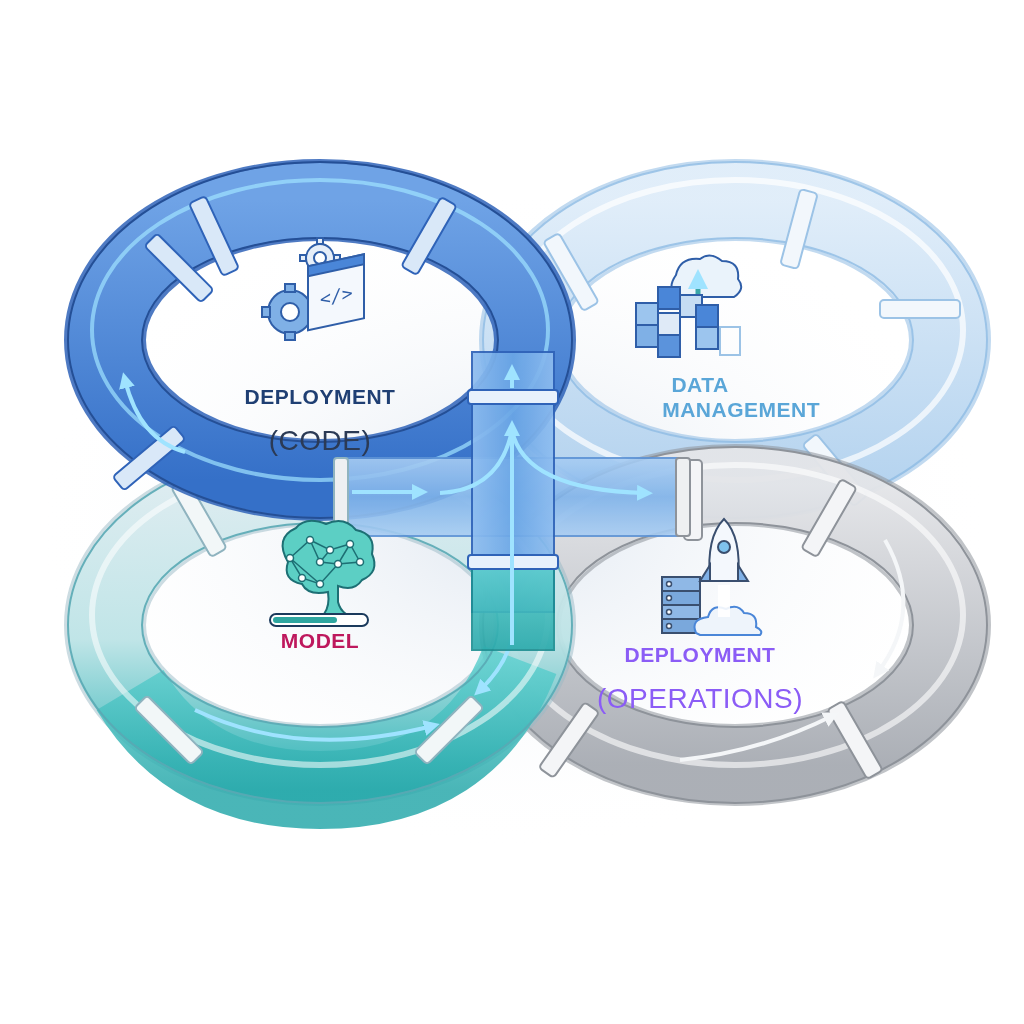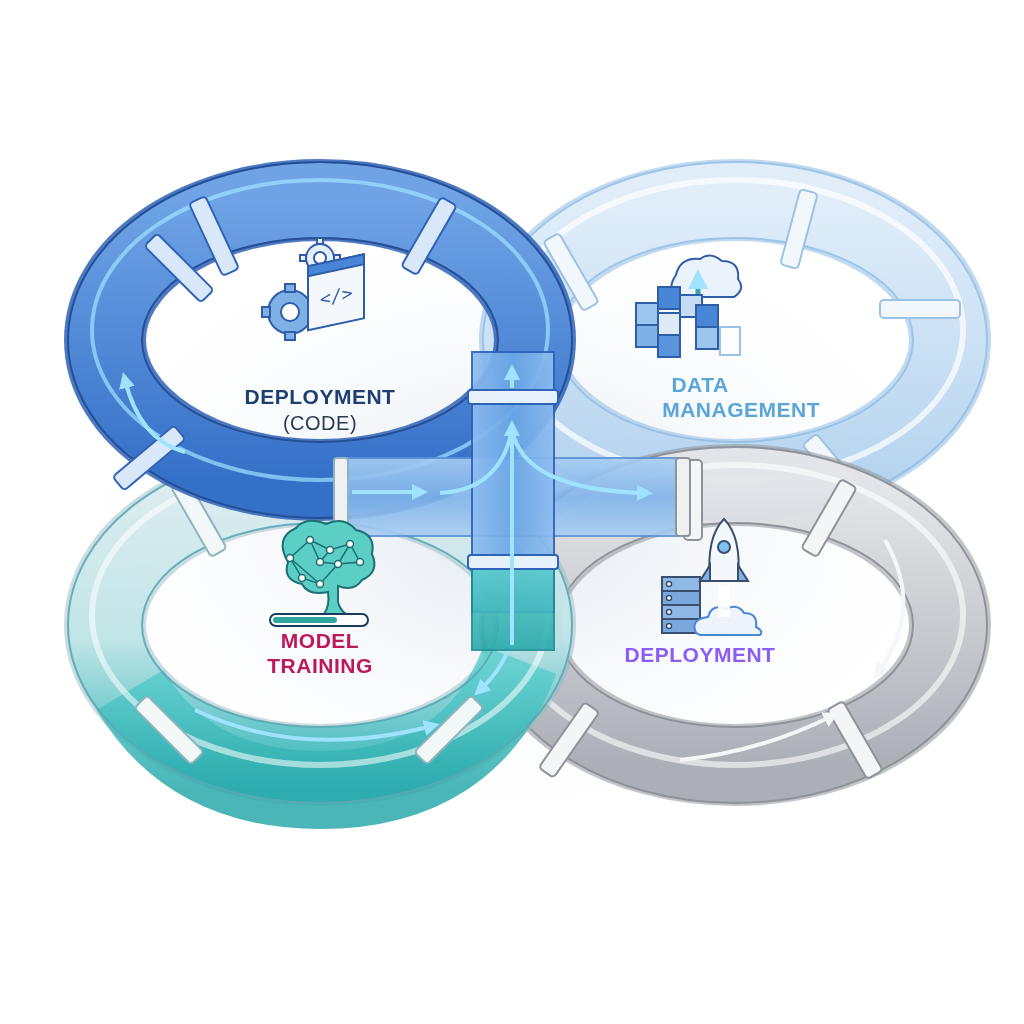--- a/index.html
+++ b/index.html
@@ -4,21 +4,21 @@
 <style>
   html, body { margin:0; padding:0; background:#ffffff; }
   body { width:1024px; height:1024px; position:relative; overflow:hidden; font-family:"Liberation Sans", "DejaVu Sans", sans-serif; }
   #stage { position:absolute; left:0; top:0; width:1024px; height:1024px; }
   .label { position:absolute; text-align:center; font-weight:700; letter-spacing:0.5px; line-height:1.2; }
   .label .sub { display:block; font-weight:400; }
   .lbl-dev { left:200px; top:384px; width:240px; font-size:21px; }
   .lbl-data { left:580px; top:372px; width:240px; font-size:21px; }
   .lbl-model { left:220px; top:628px; width:200px; font-size:21px; }
   .lbl-deploy { left:590px; top:642px; width:220px; font-size:21px; }
-  .lbl-dev .sub, .lbl-deploy .sub { font-size:20px; margin-top:2px; }
+  .lbl-dev .sub, .lbl-deploy .sub { font-size:28px; margin-top:15px; }
 </style>
 </head>
 <body>
 
 <div id="stage">
 <svg width="1024" height="1024" viewBox="0 0 1024 1024" xmlns="http://www.w3.org/2000/svg">
   <defs>
     <radialGradient id="shadow" cx="50%" cy="50%" r="50%">
       <stop offset="0%" stop-color="#c9d6e6" stop-opacity="0.55"></stop>
       <stop offset="100%" stop-color="#ffffff" stop-opacity="0"></stop>
@@ -219,19 +219,19 @@
   <span class="sub" style="color:#2b3a55;">(CODE)</span>
 </div>
 
 <div class="label lbl-data" style="color:#5aa6d8;">
   <span>DATA</span>
   <span class="sub" style="font-weight:700;font-size:21px;text-align:right;">MANAGEMENT</span>
 </div>
 
 <div class="label lbl-model" style="color:#be185d;">
   <span>MODEL</span>
-  <span class="sub" style="font-weight:700;font-size:21px;">TRAINING</span>
 </div>
 
 <div class="label lbl-deploy" style="color:#8b5cf6;">
   <span>DEPLOYMENT</span>
+  <span class="sub">(OPERATIONS)</span>
 </div>
 </div>
 
 </body></html>

